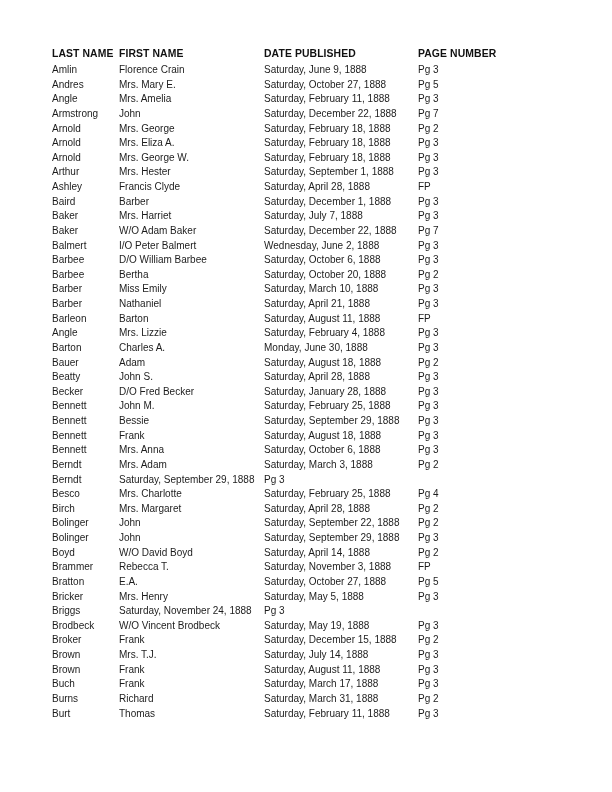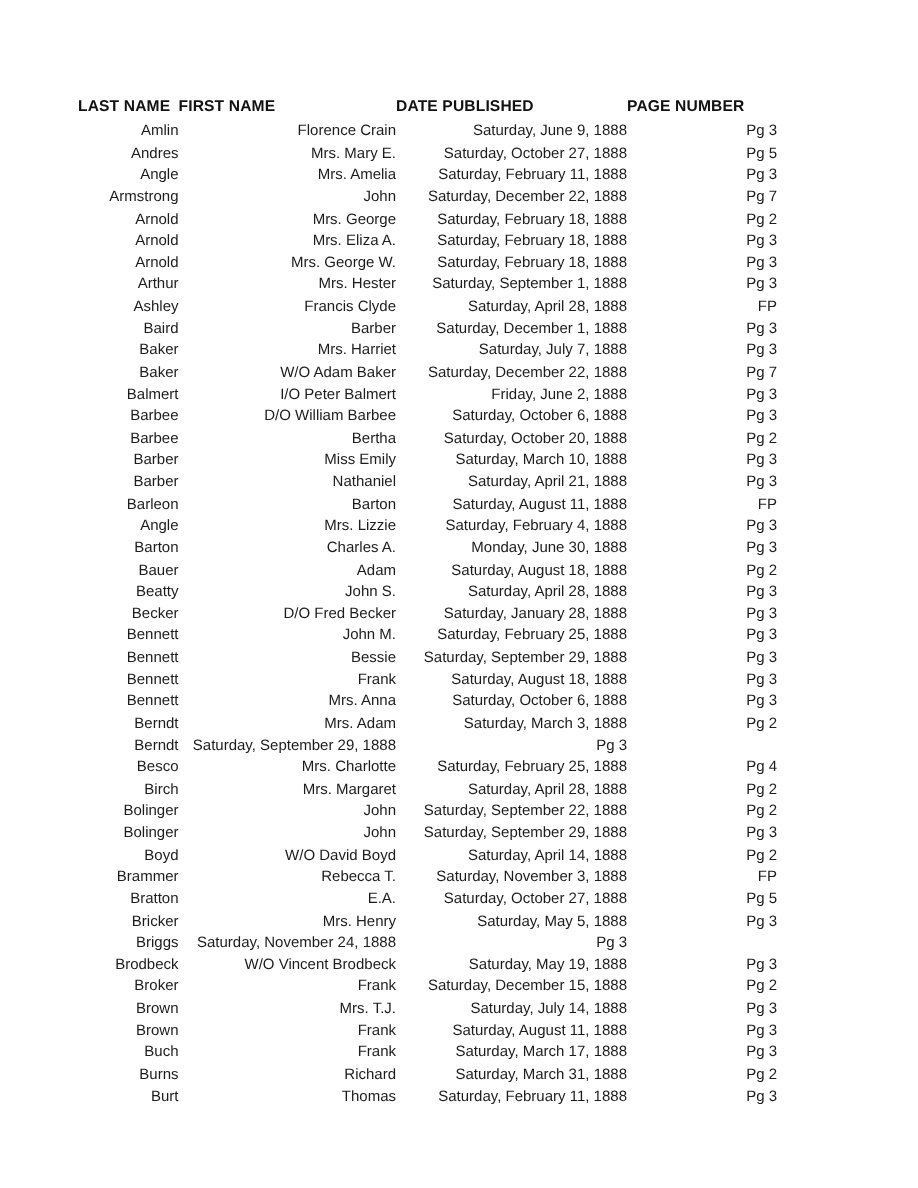--- a/index.html
+++ b/index.html
@@ -12,40 +12,39 @@
     width: 612px;
     height: 792px;
     background: #ffffff;
     overflow: hidden;
     font-family: "Liberation Sans", sans-serif;
     color: #1c1c1c;
   }
   .table {
     position: absolute;
     left: 52px;
-    top: 63px;
+    top: 45px;
   }
   .hrow, .drow {
     display: grid;
     grid-template-columns: 67px 145px 154px 100px;
     white-space: nowrap;
   }
   .hrow {
     font-size: 10.4px;
     font-weight: 700;
     color: #111111;
     line-height: 18px;
     height: 18px;
     letter-spacing: 0.1px;
   }
   .drow {
     font-size: 10px;
     line-height: 14.63px;
     height: 14.63px;
-    text-align: right;
   }
   .cell {
     overflow: visible;
   }
 </style>
 </head>
 <body>
 
 <div class="page">
   <div class="table">
@@ -136,21 +135,21 @@
   <div class="drow">
     <span class="cell">Baker</span>
     <span class="cell">W/O Adam Baker</span>
     <span class="cell">Saturday, December 22, 1888</span>
     <span class="cell">Pg 7</span>
   </div>
 
   <div class="drow">
     <span class="cell">Balmert</span>
     <span class="cell">I/O Peter Balmert</span>
-    <span class="cell">Friday, June 2, 1888</span>
+    <span class="cell">Wednesday, June 2, 1888</span>
     <span class="cell">Pg 3</span>
   </div>
 
   <div class="drow">
     <span class="cell">Barbee</span>
     <span class="cell">D/O William Barbee</span>
     <span class="cell">Saturday, October 6, 1888</span>
     <span class="cell">Pg 3</span>
   </div>
 

